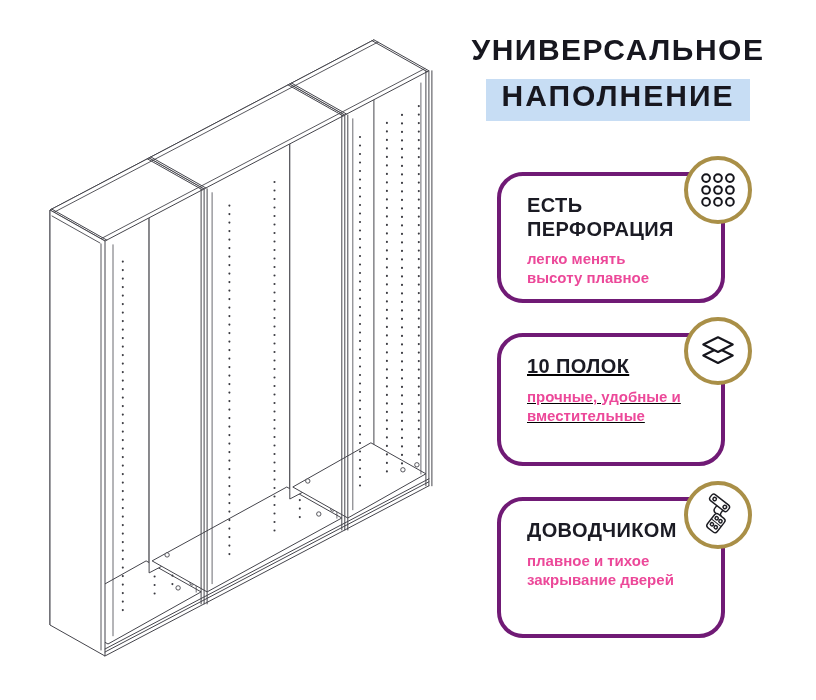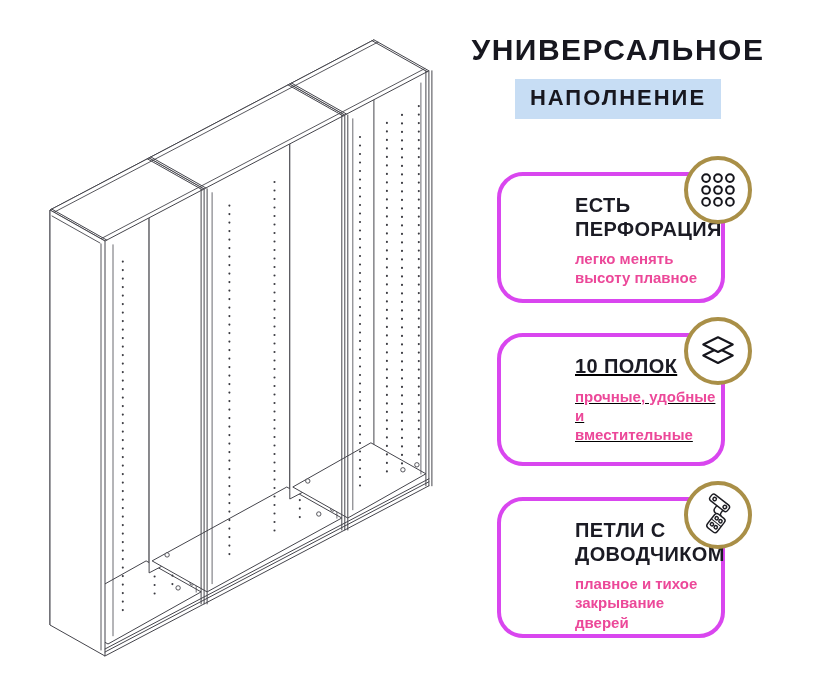--- a/index.html
+++ b/index.html
@@ -3,25 +3,25 @@
 <meta charset="utf-8">
 <style>
   html,body{margin:0;padding:0;background:#fff;}
   .page{position:relative;width:800px;height:700px;background:#ffffff;overflow:hidden;
         font-family:"Liberation Sans", sans-serif;}
   
   .rightcol{position:absolute;left:460px;top:0;width:320px;height:700px;}
   .title{position:absolute;left:0;top:33px;width:316px;text-align:center;
          font-size:30px;font-weight:bold;letter-spacing:1.5px;color:#17171f;white-space:nowrap;}
   .subtitle-wrap{position:absolute;left:0;top:79px;width:316px;text-align:center;}
-  .subtitle{display:inline-block;background:#c7ddf4;color:#17171f;font-size:22px;font-weight:bold;
-            letter-spacing:2px;padding:6px 15px 8px 15px;white-space:nowrap;}
+  .subtitle{display:inline-block;background:#c7ddf4;color:#17171f;font-size:30px;font-weight:bold;
+            letter-spacing:2px;padding:0 15px 8px 15px;white-space:nowrap;}
   
-  .card{position:absolute;left:37px;width:228px;border:4px solid #d946ef;border-radius:26px;
-        box-sizing:border-box;background:#fff;padding-left:48px;}
+  .card{position:absolute;left:37px;width:228px;border:4px solid #701a75;border-radius:26px;
+        box-sizing:border-box;background:#fff;}
   .card-1{top:172px;height:131px;}
   .card-2{top:333px;height:133px;text-decoration:underline;}
   .card-3{top:497px;height:141px;}
   .card .ttl{margin:18px 0 0 26px;font-size:20px;line-height:1.18;font-weight:bold;
              letter-spacing:0.4px;color:#1b1b24;}
   .card .ttl span{display:block;}
   .card .desc{margin:8px 0 0 26px;font-size:15px;line-height:1.28;font-weight:bold;color:#ec4899;}
   .card .desc span{display:block;}
   .badge{position:absolute;top:-20px;right:-31px;width:68px;height:68px;border:4px solid #a98f47;
          border-radius:50%;background:#fff;box-sizing:border-box;display:flex;
@@ -654,21 +654,20 @@
             <rect x="21" y="23" width="13" height="18" rx="3"></rect>
             <line x1="21.5" y1="31.5" x2="34" y2="31.5" stroke-width="1"></line>
             <circle cx="25" cy="27.5" r="1.7" fill="none"></circle>
             <circle cx="30" cy="27.5" r="1.7" fill="none"></circle>
             <circle cx="25" cy="35.5" r="1.7" fill="none"></circle>
             <circle cx="30" cy="35.5" r="1.7" fill="none"></circle>
           </g>
         </svg>
       </div>
       <div class="ttl">
-        <span>ПЕТЛИ С</span>
         <span>ДОВОДЧИКОМ</span>
       </div>
       <div class="desc">
         <span>плавное и тихое</span>
         <span>закрывание дверей</span>
       </div>
     </div>
   </div>
 </div>
 

